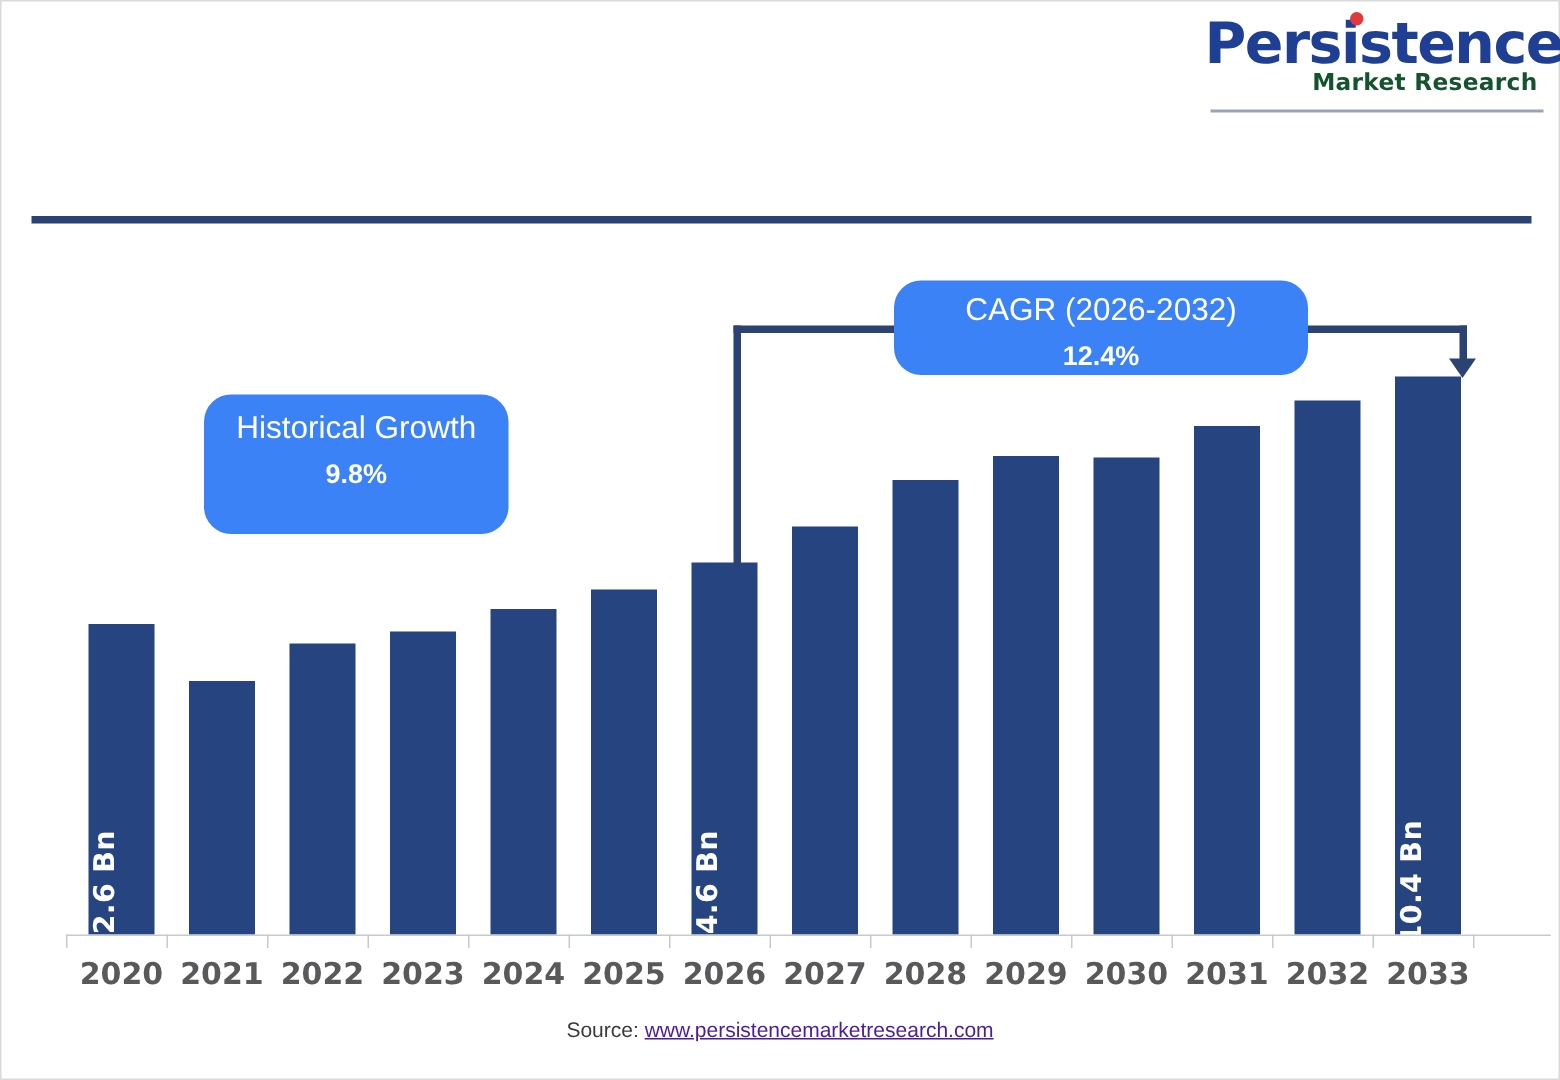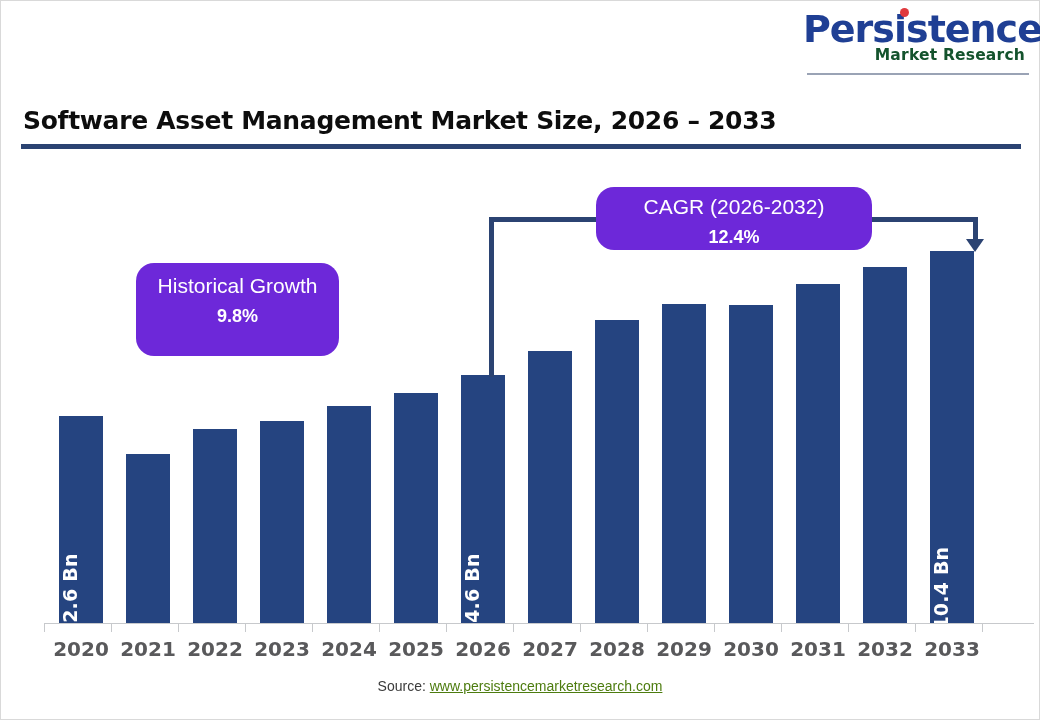--- a/index.html
+++ b/index.html
@@ -114,21 +114,21 @@
     text-align:center;
     font-family:"DejaVu Sans", sans-serif;
     font-size:20px;
     font-weight:bold;
     color:#59595b;
   }
 
   
   .callout{
     position:absolute;
-    background:#6d28d9;
+    background:#3b82f6;
     border-radius:18px;
     color:#ffffff;
     text-align:center;
     box-sizing:border-box;
   }
   .callout .ln{
     display:block;
     font-size:21px;
     line-height:30px;
     font-family:"Liberation Sans", sans-serif;
@@ -166,38 +166,37 @@
   
   .source{
     position:absolute;
     left:0; right:0; top:677px;
     text-align:center;
     font-family:"Liberation Sans", sans-serif;
     font-size:14px;
     color:#3b3b3b;
   }
   .source a{
-    color:#4d7c0f;
+    color:#4c1d95;
     text-decoration:underline;
     text-align:right;
   }
 </style>
 </head>
 <body>
 
 <div class="page">
 
   <div class="logo">
     <div class="logo-main">Persistence</div>
     <div class="logo-dot"></div>
     <div class="logo-sub">Market Research</div>
     <div class="logo-rule"></div>
   </div>
 
-  <div class="title">Software Asset Management Market Size, 2026 – 2033</div>
   <div class="title-rule"></div>
 
   <div class="plot">
     <div id="bars">
         <div class="bar" style="left: 58px; height: 207px; bottom: 18px; background: rgb(37, 68, 128);">
           <span class="bar-label">US$ 2.6 Bn</span>
         </div>
         <div class="bar" style="left: 125px; height: 169px; bottom: 18px; background: rgb(37, 68, 128);"></div>
         <div class="bar" style="left: 192px; height: 194px; bottom: 18px; background: rgb(37, 68, 128);"></div>
         <div class="bar" style="left: 259px; height: 202px; bottom: 18px; background: rgb(37, 68, 128);"></div>

